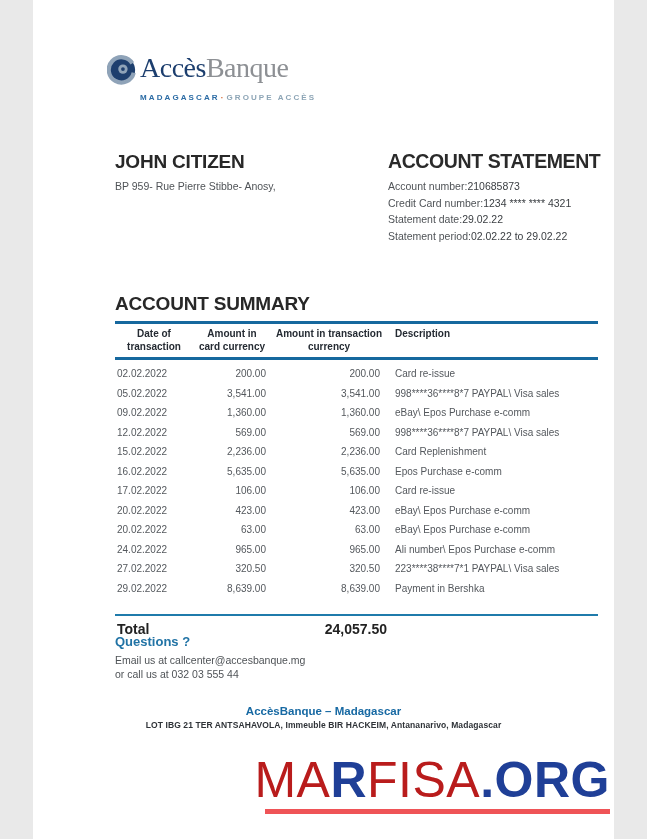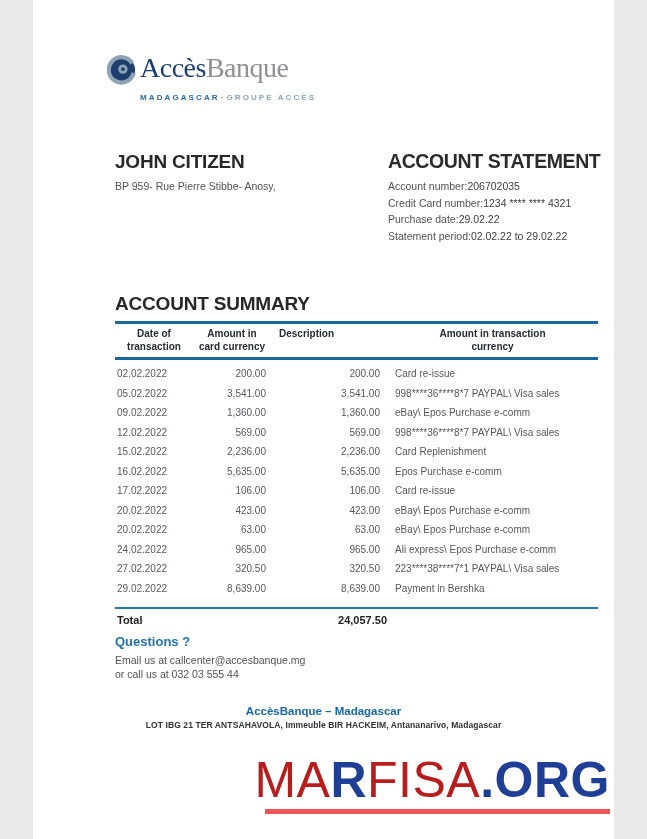--- a/index.html
+++ b/index.html
@@ -48,22 +48,22 @@
   .t-row {
     display:grid; grid-template-columns:78px 78px 116px 1fr;
     height:19.5px; align-items:center; font-size:10px; color:#54585d;
   }
   .c-date { text-align:left; padding-left:2px; }
   .c-card { text-align:right; padding-right:5px; }
   .c-tx   { text-align:right; padding-right:7px; }
   .c-desc { padding-left:8px; white-space:nowrap; }
   .t-total {
     display:grid; grid-template-columns:78px 78px 116px 1fr;
-    border-top:2px solid #1f7bab; margin-top:9px; padding:5px 0;
-    font-size:11px; font-weight:bold; color:#222222;
+    border-top:2px solid #1f7bab; margin-top:16px; padding:5px 0;
+    font-size:14px; font-weight:bold; color:#222222;
   }
   .t-total .c-tx { padding-right:0; }
 
   
   .questions { position:absolute; left:82px; top:634px; }
   .q-title { font-size:13px; font-weight:bold; color:#2173a5; }
   .q-lines { margin-top:4px; font-size:10.5px; color:#4f5357; line-height:14px; }
 
   
   .footer { position:absolute; left:0; top:705px; width:100%; text-align:center; }
@@ -104,30 +104,30 @@
     <div class="customer-address">
       <div>BP 959- Rue Pierre Stibbe- Anosy,</div>
     </div>
   </div>
 
   <div class="statement">
     <div class="statement-title">ACCOUNT STATEMENT</div>
     <div class="statement-fields">
   <div class="field-row">
     <span class="field-label">Account number:</span>
-    <span class="field-value">206702035</span>
+    <span class="field-value">210685873</span>
   </div>
 
   <div class="field-row">
     <span class="field-label">Credit Card number:</span>
     <span class="field-value">1234 **** **** 4321</span>
   </div>
 
   <div class="field-row">
-    <span class="field-label">Purchase date:</span>
+    <span class="field-label">Statement date:</span>
     <span class="field-value">29.02.22</span>
   </div>
 
   <div class="field-row">
     <span class="field-label">Statement period:</span>
     <span class="field-value">02.02.22 to 29.02.22</span>
   </div>
 </div>
   </div>
 
@@ -136,26 +136,26 @@
   <div class="table">
     <div class="t-header">
       <div class="h-cell">
         <div>Date of</div>
         <div>transaction</div>
       </div>
       <div class="h-cell">
         <div>Amount in</div>
         <div>card currency</div>
       </div>
-      <div class="h-cell h-desc">
-        <div>Description</div>
-      </div>
       <div class="h-cell">
         <div>Amount in transaction</div>
         <div>currency</div>
+      </div>
+      <div class="h-cell h-desc">
+        <div>Description</div>
       </div>
     </div>
 
     <div class="t-body">
   <div class="t-row">
     <div class="c-date">02.02.2022</div>
     <div class="c-card">200.00</div>
     <div class="c-tx">200.00</div>
     <div class="c-desc">Card re-issue</div>
   </div>
@@ -213,21 +213,21 @@
     <div class="c-date">20.02.2022</div>
     <div class="c-card">63.00</div>
     <div class="c-tx">63.00</div>
     <div class="c-desc">eBay\ Epos Purchase e-comm</div>
   </div>
 
   <div class="t-row">
     <div class="c-date">24.02.2022</div>
     <div class="c-card">965.00</div>
     <div class="c-tx">965.00</div>
-    <div class="c-desc">Ali express\ Epos Purchase e-comm</div>
+    <div class="c-desc">Ali number\ Epos Purchase e-comm</div>
   </div>
 
   <div class="t-row">
     <div class="c-date">27.02.2022</div>
     <div class="c-card">320.50</div>
     <div class="c-tx">320.50</div>
     <div class="c-desc">223****38****7*1 PAYPAL\ Visa sales</div>
   </div>
 
   <div class="t-row">

